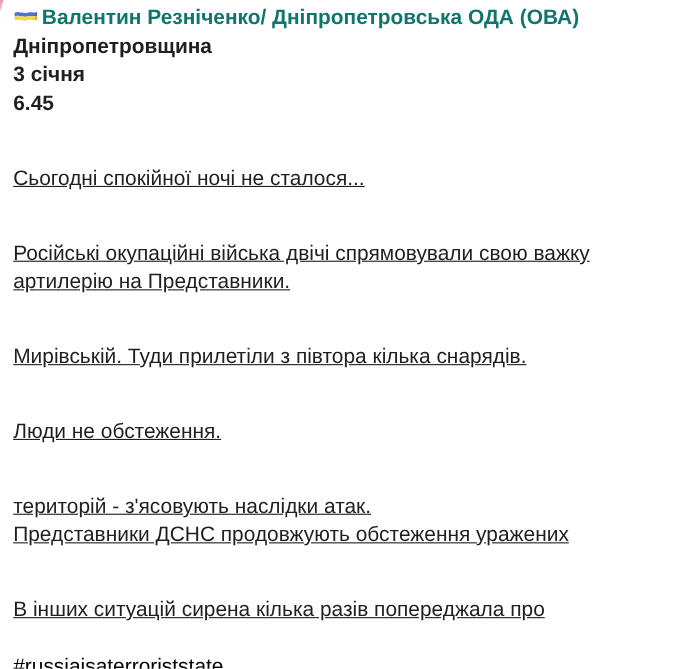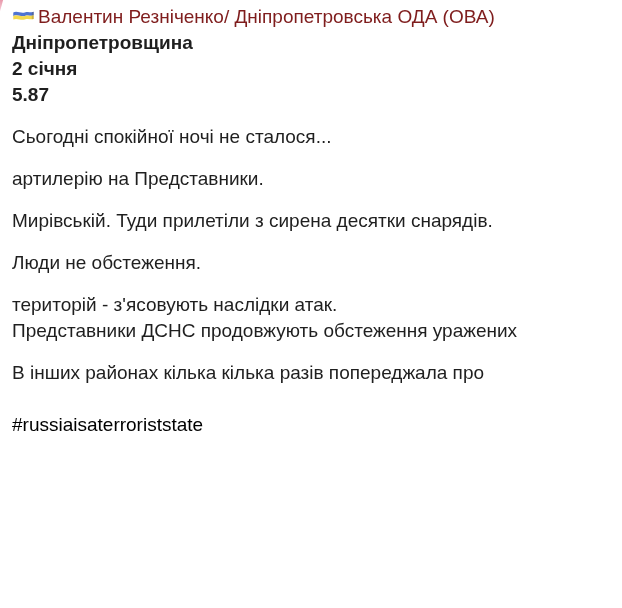--- a/index.html
+++ b/index.html
@@ -25,41 +25,42 @@
     transform: rotate(15deg);
     transform-origin: top left;
   }
   .message {
     position: relative;
     padding: 4px 8px 0 12px;
     font-size: 19px;
     line-height: 26px;
   }
   .header-line {
-    font-weight: normal;
-    color: #7f1d1d;
+    font-weight: bold;
+    color: #0f766e;
     white-space: nowrap;
   }
   .flag {
     display: inline-block;
     margin-right: 3px;
   }
   .flag svg {
     vertical-align: -2px;
   }
   .author {
     cursor: pointer;
   }
   .meta-line {
     white-space: nowrap;
     font-weight: bold;
   }
   .para {
-    margin: 16px 0 0 0;
+    margin: 42px 0 0 0;
     padding: 0;
+    text-decoration: underline;
   }
   .line {
     display: block;
     white-space: nowrap;
   }
   .hashtag {
     display: block;
     margin-top: 26px;
     color: #000000;
     text-decoration: none;
@@ -78,43 +79,44 @@
     <span class="flag">
       <svg width="23" height="18" viewBox="0 0 36 21">
         <path d="M2,5 C8,2 14,7 20,5 C26,3 30,6 34,4 L34,9.5 C30,11.5 26,8.5 20,10.5 C14,12.5 8,7.5 2,10.5 Z" fill="#4e73d2"></path>
         <path d="M2,10.5 C8,7.5 14,12.5 20,10.5 C26,8.5 30,11.5 34,9.5 L34,15 C30,17 26,14 20,16 C14,18 8,13 2,16 Z" fill="#f4d94d"></path>
         <path d="M31,4.6 L34,4 L34,15 L31,15.7 Z" fill="rgba(90,70,20,0.25)"></path>
       </svg>
     </span><span class="author">Валентин Резніченко/ Дніпропетровська ОДА (ОВА)</span>
   </div>
 
   <div class="meta-line">Дніпропетровщина</div>
-  <div class="meta-line">2 січня</div>
-  <div class="meta-line">5.87</div>
+  <div class="meta-line">3 січня</div>
+  <div class="meta-line">6.45</div>
 
   <p class="para">
     <span class="line">Сьогодні спокійної ночі не сталося...</span>
   </p>
 
   <p class="para">
+    <span class="line">Російські окупаційні війська двічі спрямовували свою важку</span>
     <span class="line">артилерію на Представники.</span>
   </p>
 
   <p class="para">
-    <span class="line">Мирівській. Туди прилетіли з сирена десятки снарядів.</span>
+    <span class="line">Мирівській. Туди прилетіли з півтора кілька снарядів.</span>
   </p>
 
   <p class="para">
     <span class="line">Люди не обстеження.</span>
   </p>
 
   <p class="para">
     <span class="line">територій - з'ясовують наслідки атак.</span>
     <span class="line">Представники ДСНС продовжують обстеження уражених</span>
   </p>
 
   <p class="para">
-    <span class="line">В інших районах кілька кілька разів попереджала про</span>
+    <span class="line">В інших ситуацій сирена кілька разів попереджала про</span>
   </p>
 
   <a class="hashtag">#russiaisaterroriststate</a>
 
 </div>
 
 </body></html>

